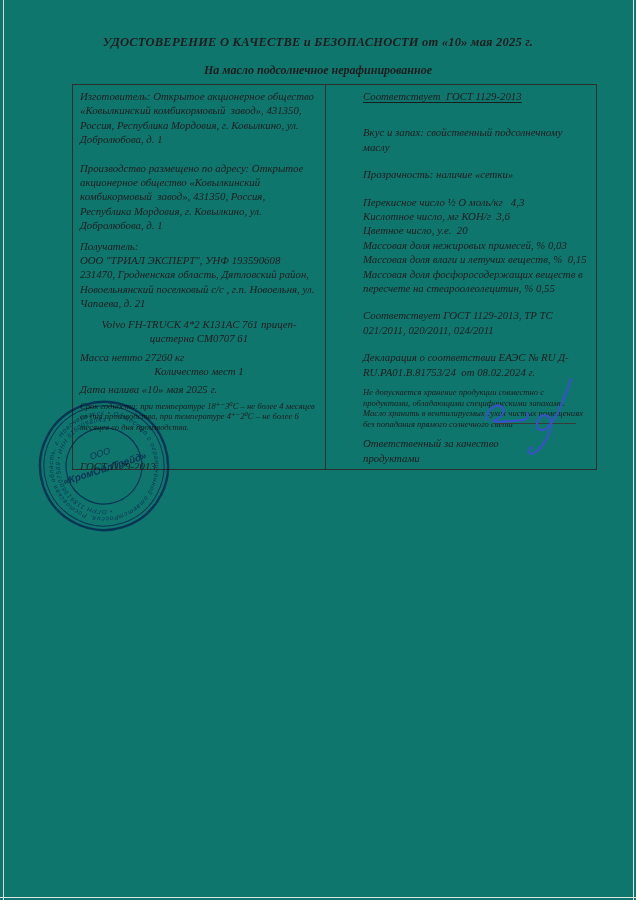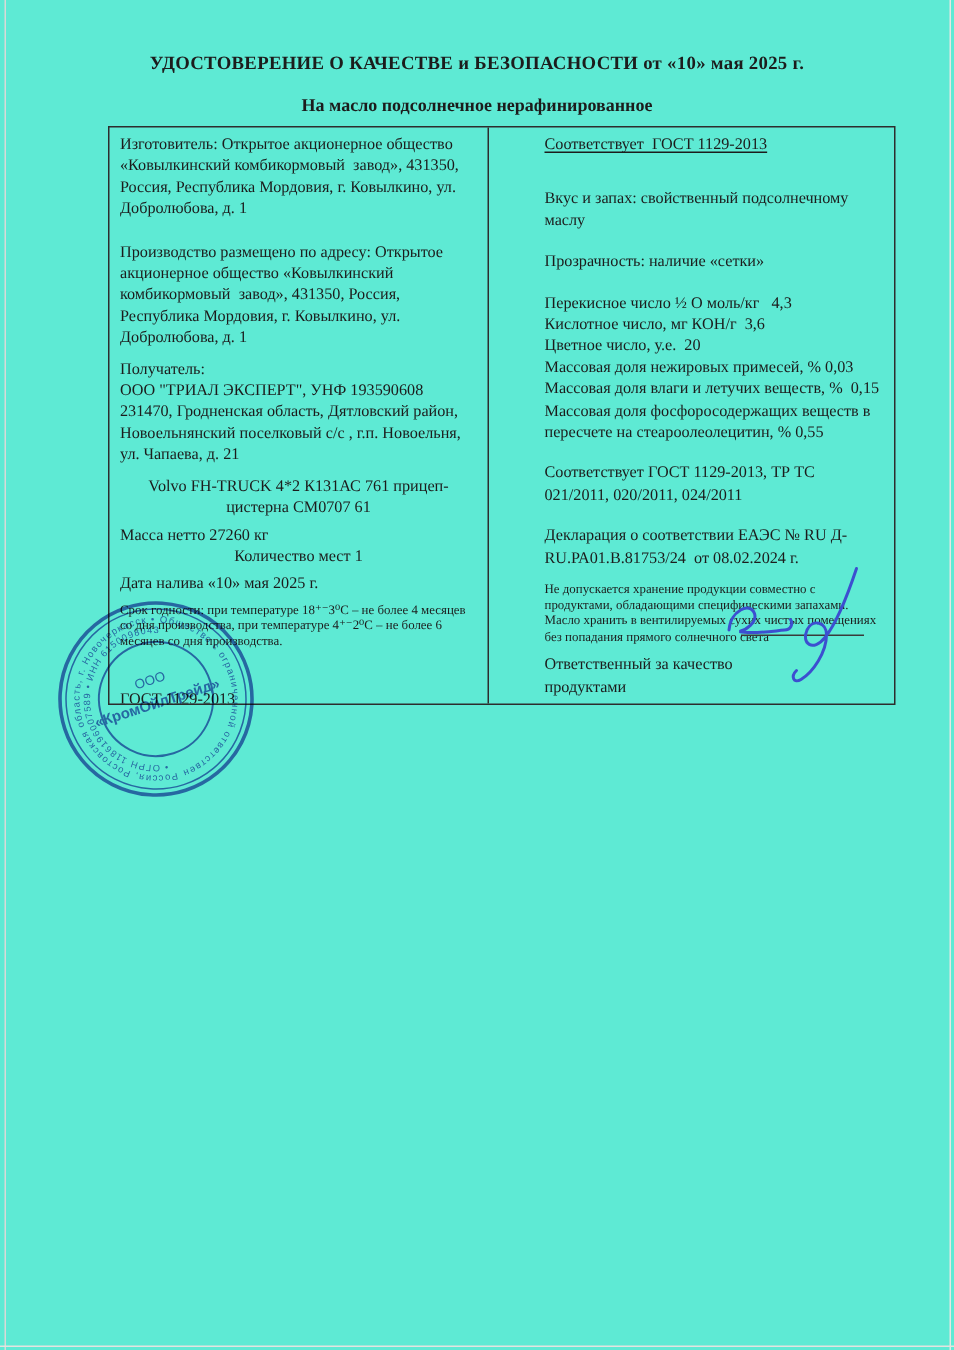--- a/index.html
+++ b/index.html
@@ -5,21 +5,21 @@
   html,body{margin:0;padding:0;}
   body{
     width:636px;height:900px;
     background:#ffffff;
     font-family:"Liberation Serif","DejaVu Serif",serif;
     color:#1c1c1c;
     -webkit-font-smoothing:antialiased;
   }
   .page{
     position:relative;width:636px;height:900px;
-    background:#5eead4;overflow:hidden;
+    background:#0f766e;overflow:hidden;font-style:italic;
   }
   .scan-edge-left{position:absolute;left:3px;top:0;height:100%;width:1px;background:#d9d9d6;}
   .scan-edge-right{position:absolute;right:2px;top:0;height:100%;width:1px;background:#e6e6e3;}
   .scan-edge-bottom{position:absolute;left:0;bottom:2px;width:100%;height:1px;background:#e3e3e0;}
 
   .title{
     position:absolute;top:35px;left:0;width:100%;
     text-align:center;font-weight:bold;font-size:12.5px;letter-spacing:.2px;
   }
   .subtitle{

